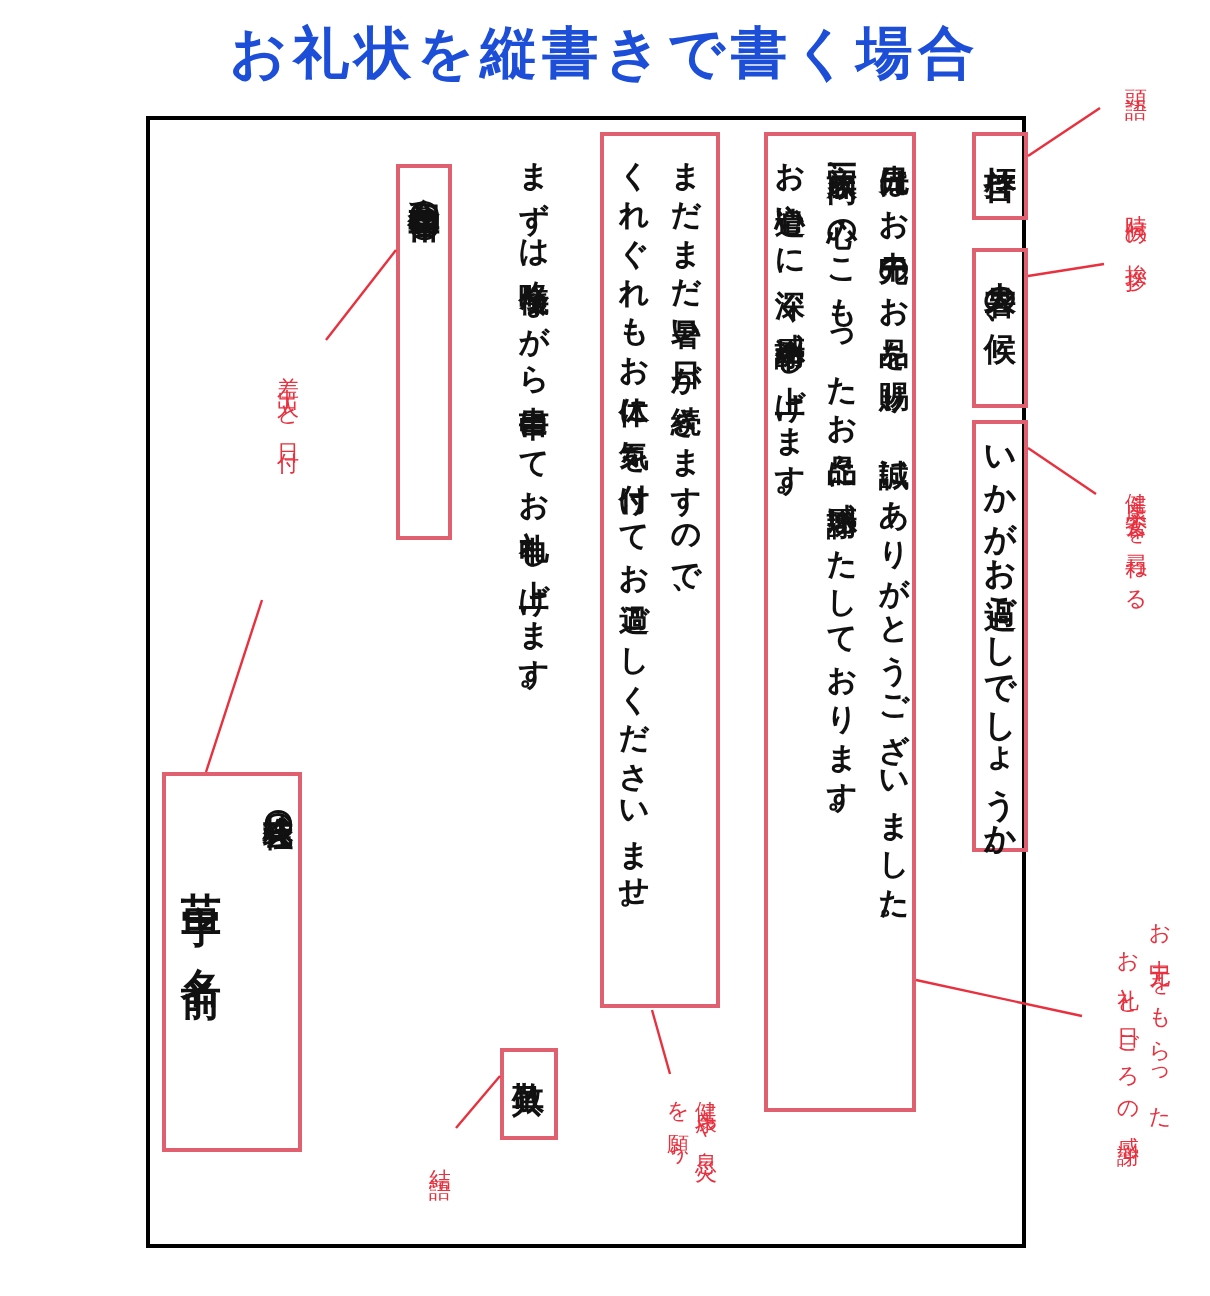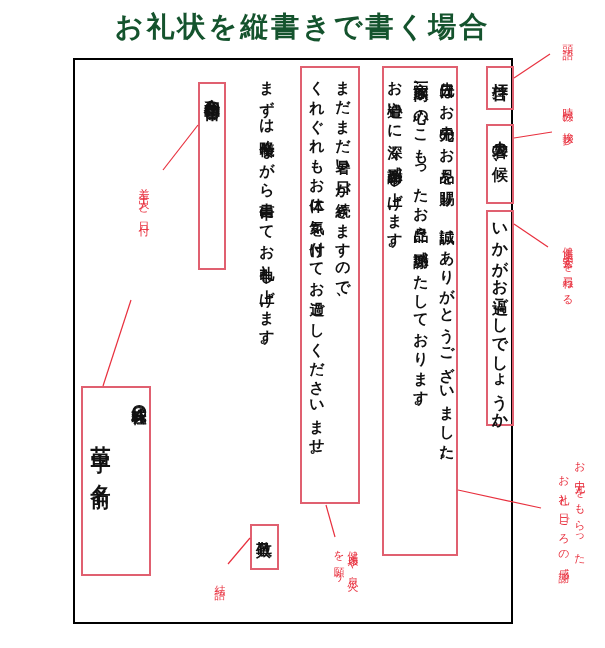--- a/index.html
+++ b/index.html
@@ -1,19 +1,19 @@
 <!DOCTYPE html>
 <html><head>
   <meta charset="utf-8">
   <style>
     html, body { margin: 0; padding: 0; background: #ffffff; }
     body { width: 605px; height: 648px; position: relative; overflow: hidden;
            font-family: "DejaVu Serif", "Liberation Serif", serif; color: #111; }
     .title { position: absolute; left: 0; top: 8px; width: 605px; text-align: center;
-             font-size: 28px; font-weight: bold; letter-spacing: 3px; color: #14532d;
+             font-size: 28px; font-weight: bold; letter-spacing: 3px; color: #1d4ed8;
              font-family: "DejaVu Serif", serif; }
     .frame { position: absolute; left: 73px; top: 58px; width: 440px; height: 566px;
              border: 2px solid #000; box-sizing: border-box; }
     .vcol { position: absolute; writing-mode: vertical-rl; font-size: 15px; line-height: 22px;
             font-weight: bold; letter-spacing: 2.3px; white-space: nowrap; }
     .rbox { position: absolute; border: 2px solid #e06070; box-sizing: border-box; }
     .note { position: absolute; writing-mode: vertical-rl; color: #e8303e; font-size: 11px;
             line-height: 13px; letter-spacing: 4px; font-family: "DejaVu Sans", sans-serif; white-space: nowrap; }
     svg.lines { position: absolute; left: 0; top: 0; width: 605px; height: 648px; pointer-events: none; }
   </style>

